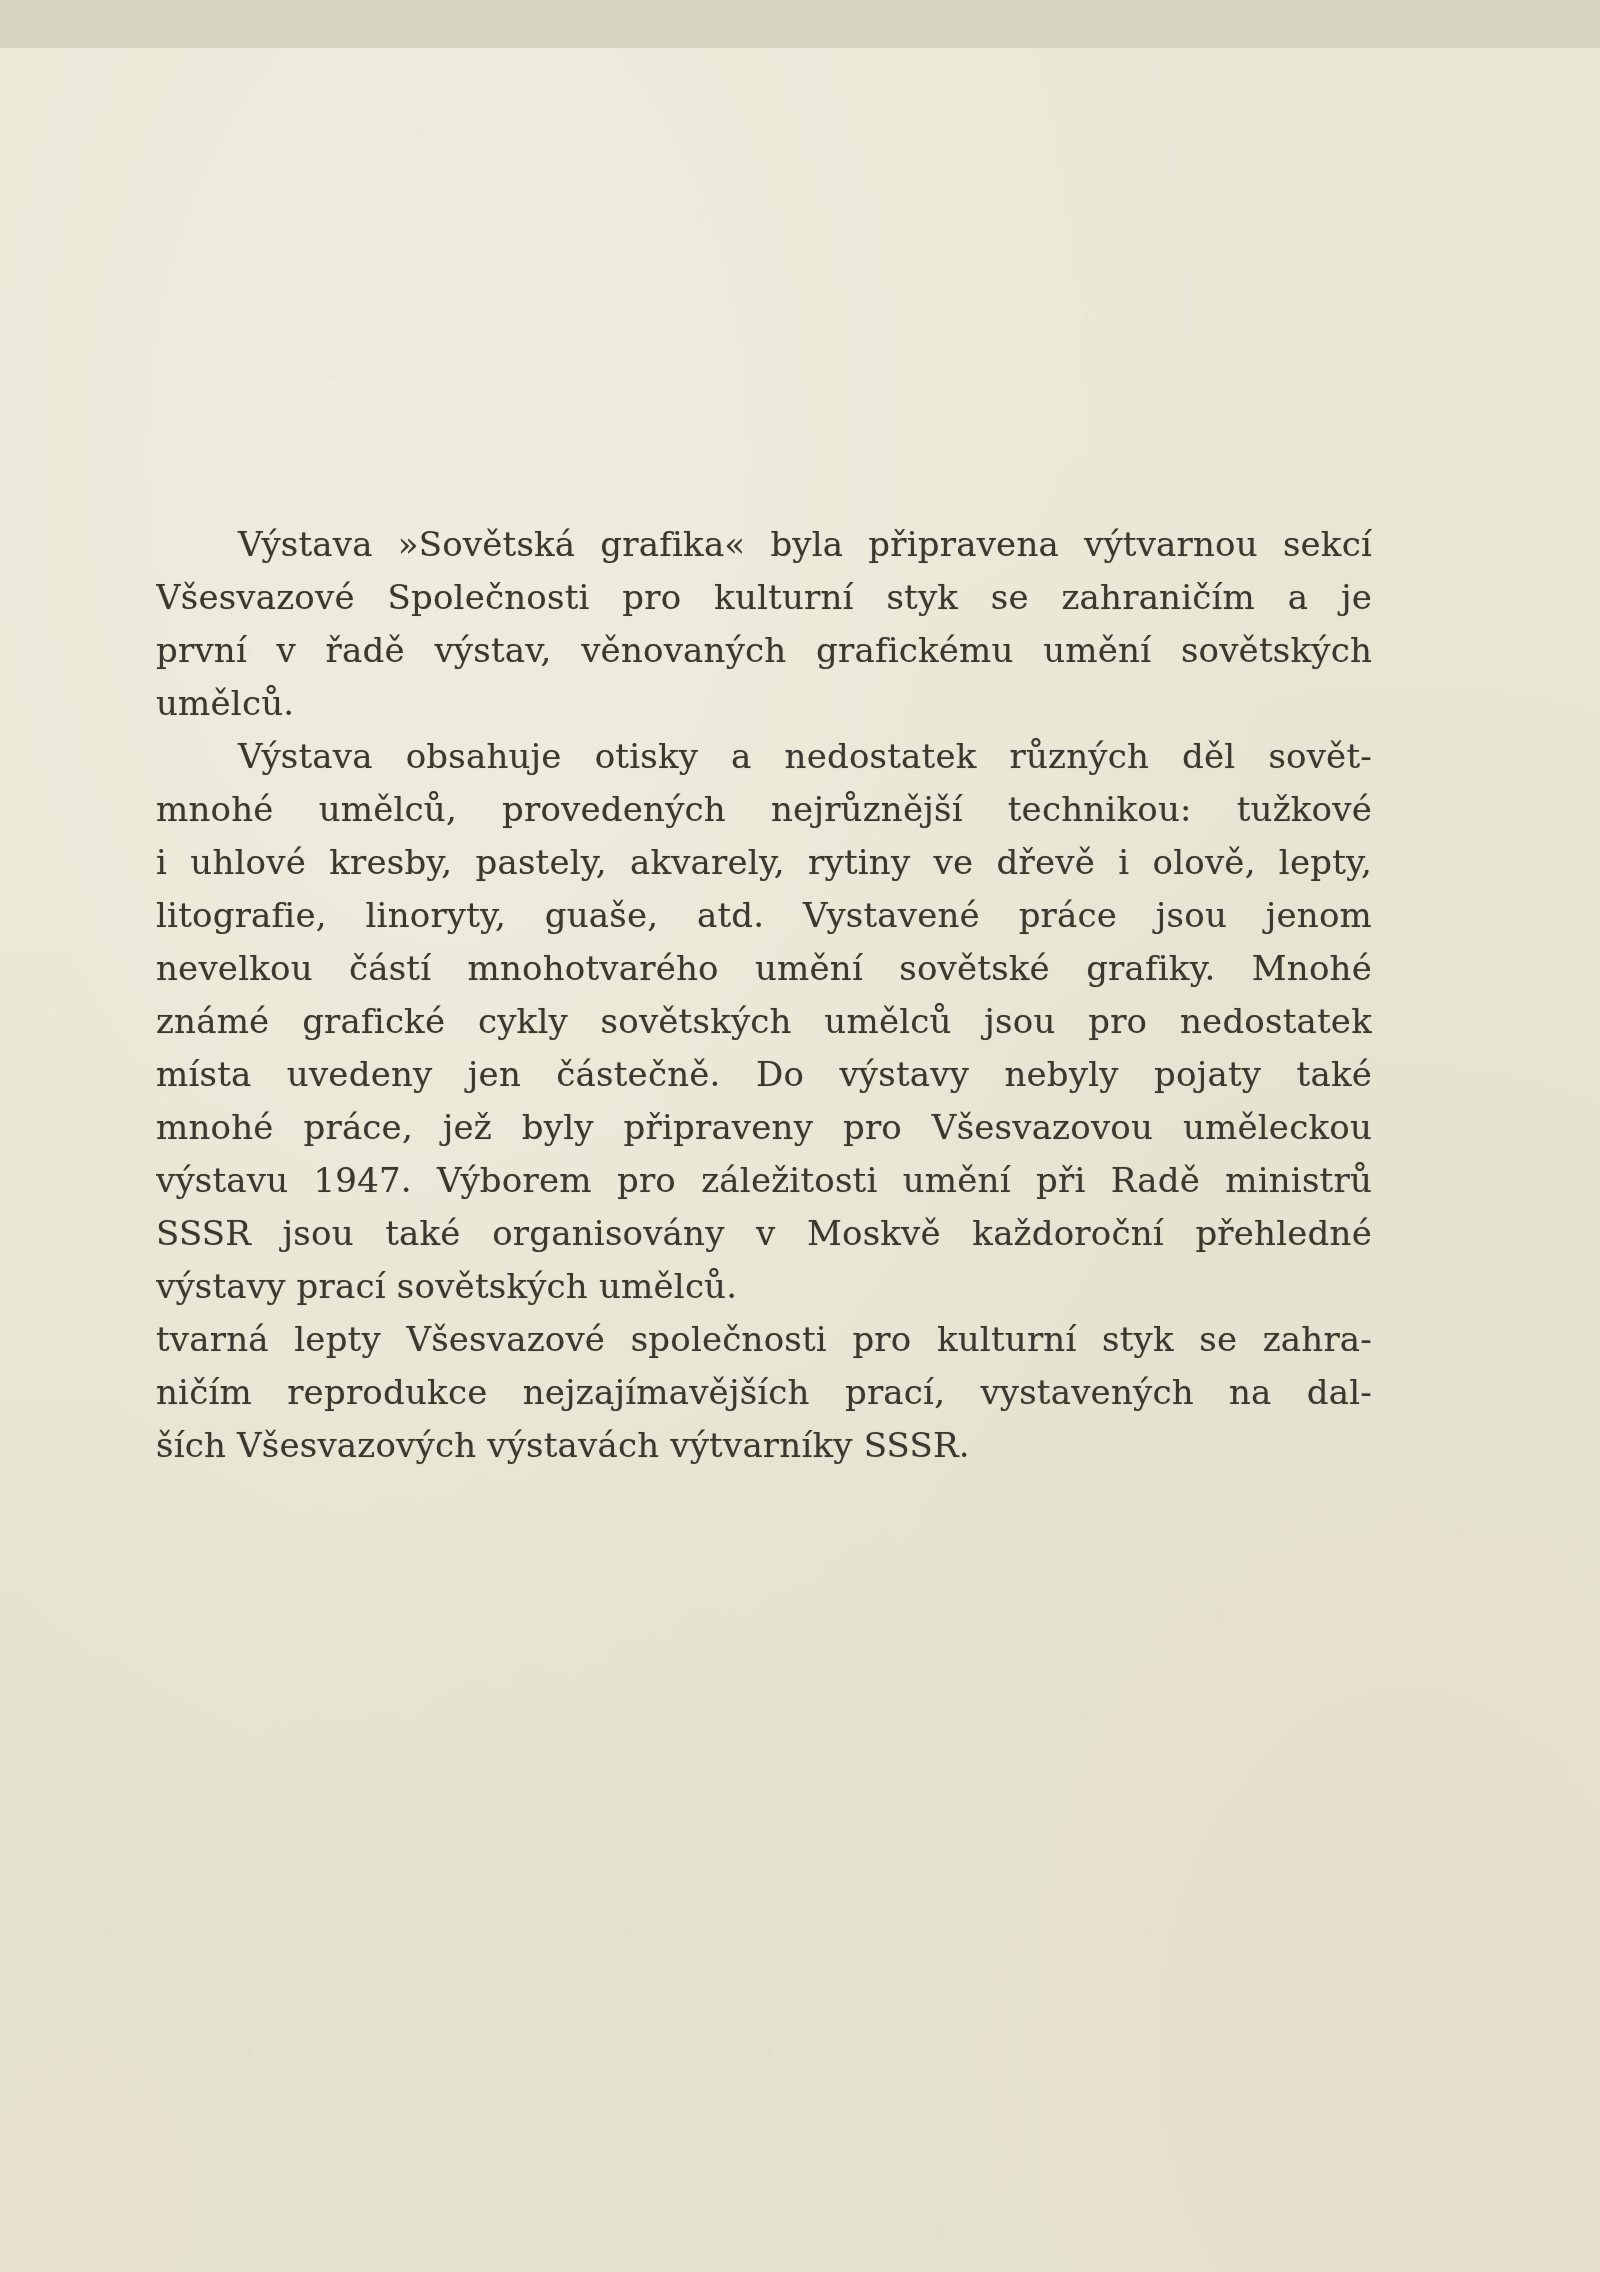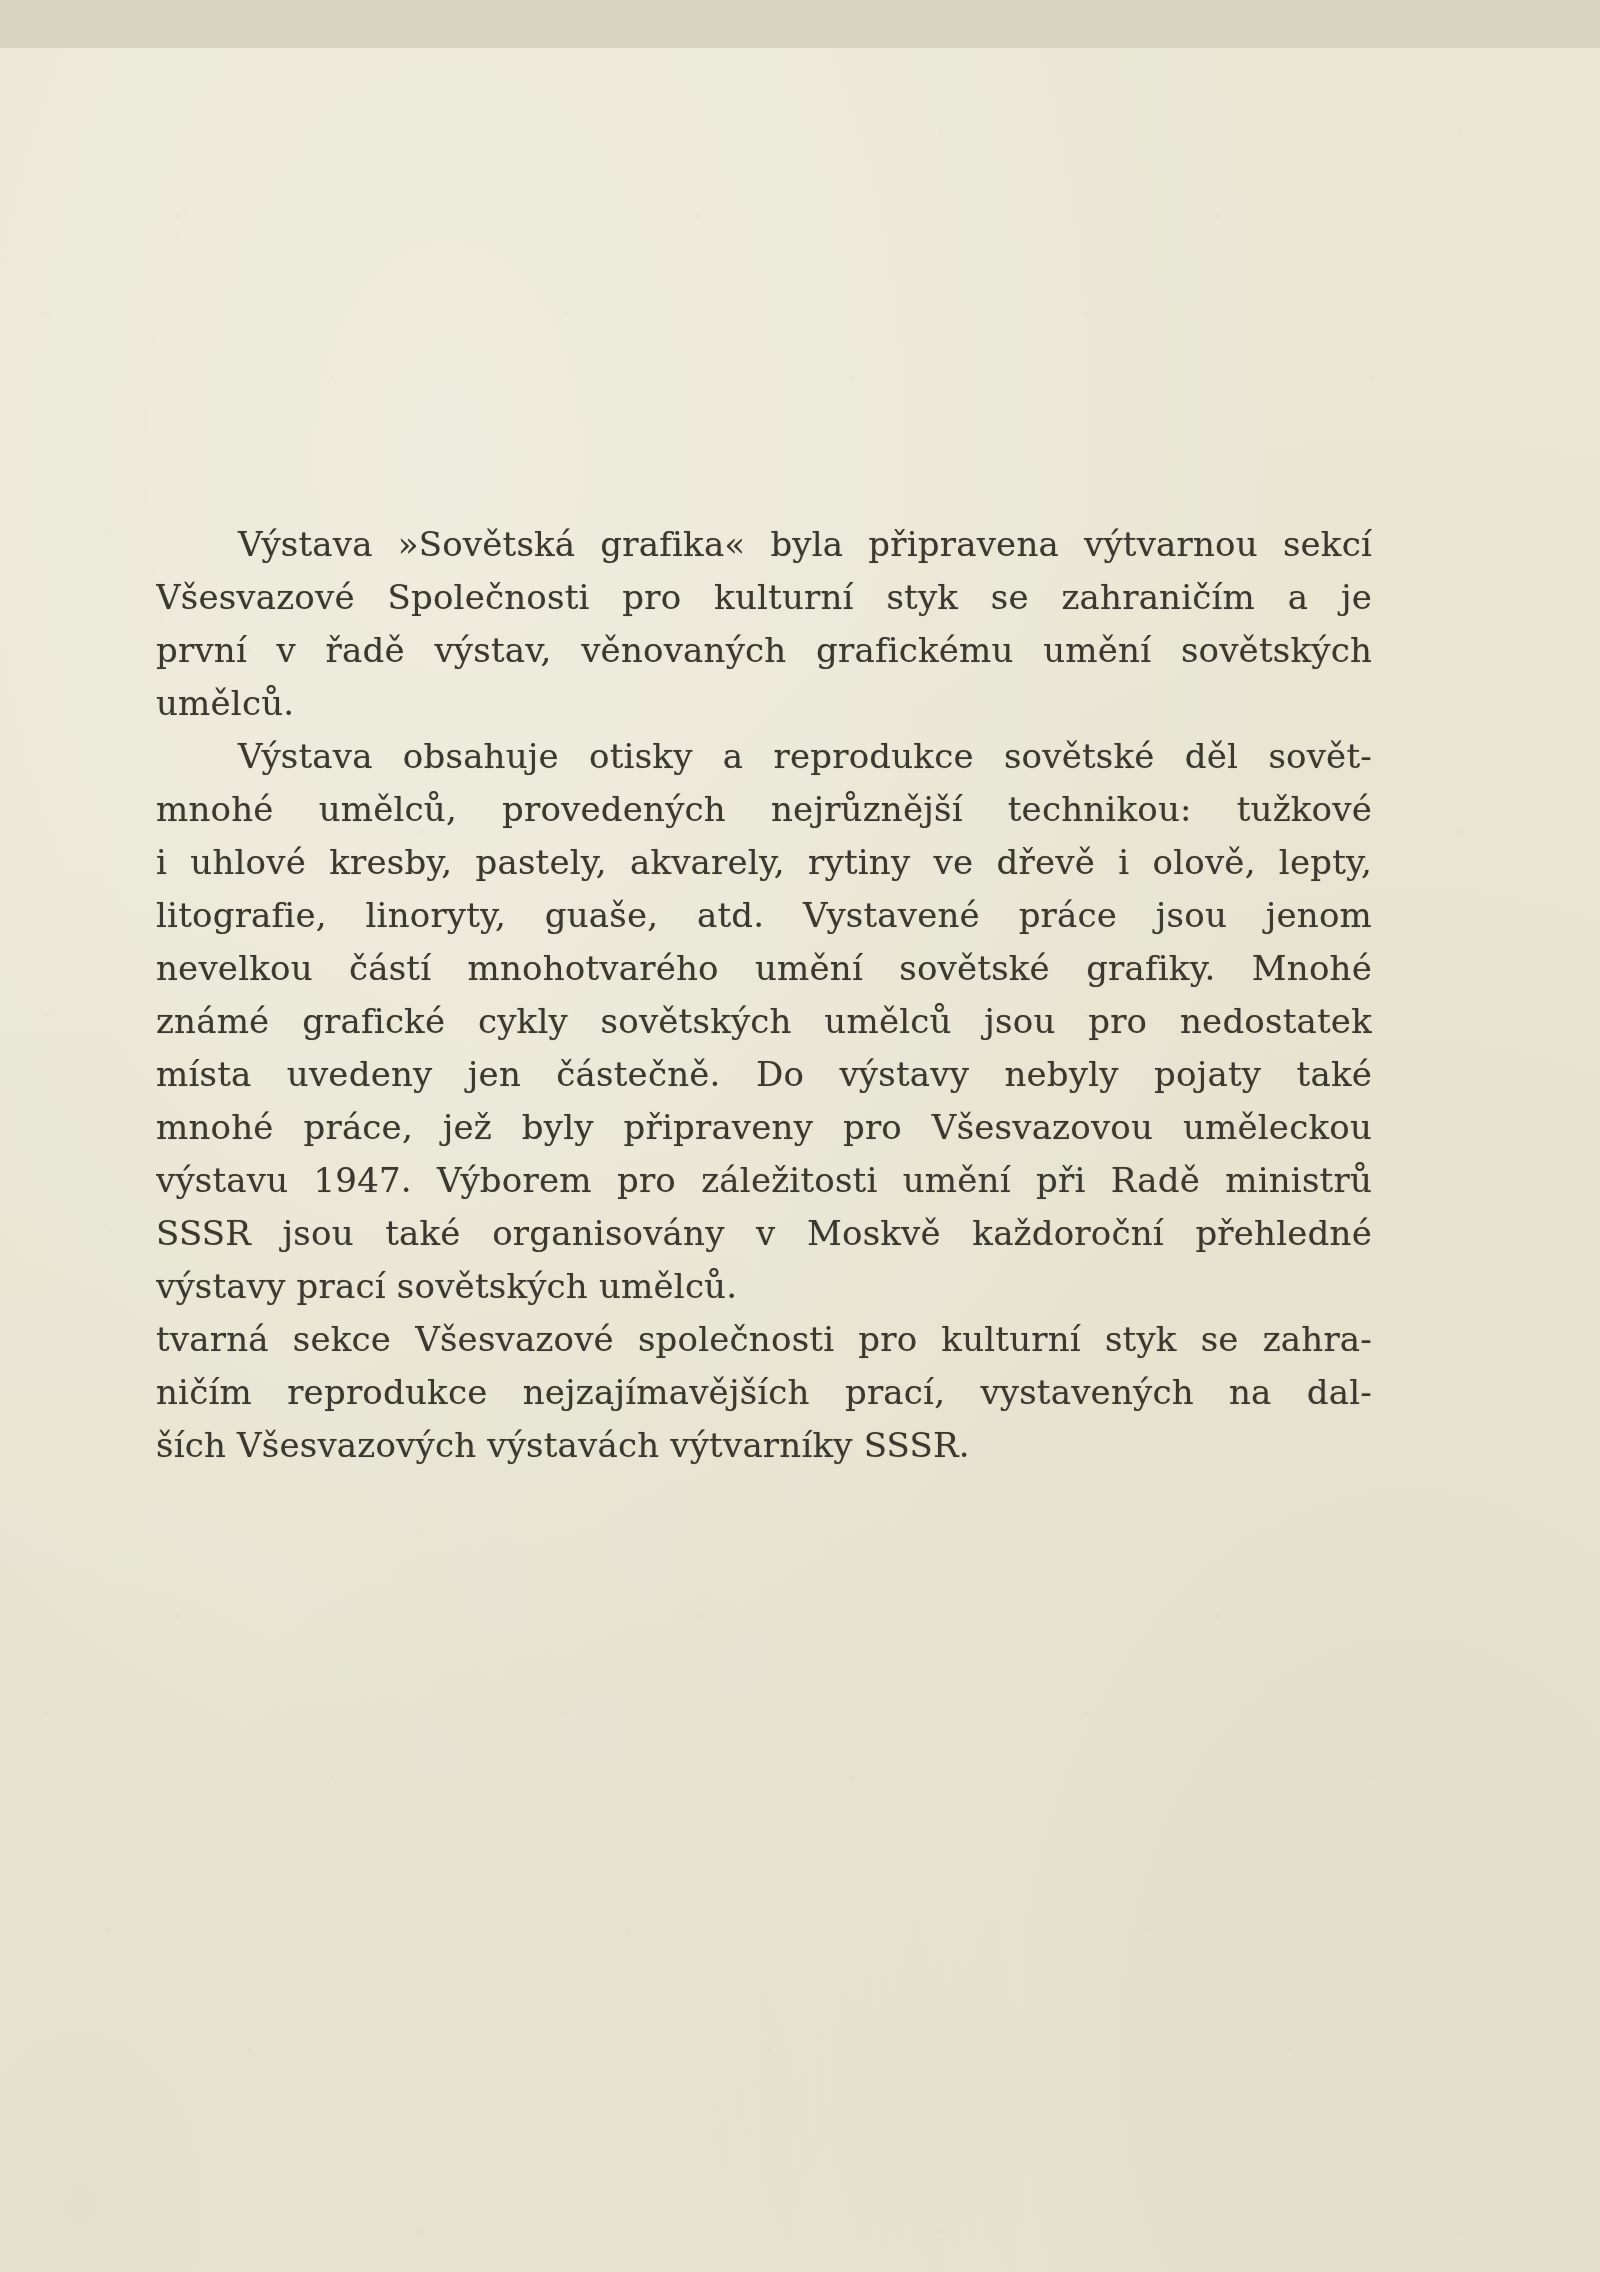--- a/index.html
+++ b/index.html
@@ -65,33 +65,33 @@
   <div class="text-block">
 
     <div class="para">
       <div class="line first">Výstava »Sovětská grafika« byla připravena výtvarnou sekcí</div>
       <div class="line">Všesvazové Společnosti pro kulturní styk se zahraničím a je</div>
       <div class="line">první v řadě výstav, věnovaných grafickému umění sovětských</div>
       <div class="line last">umělců.</div>
     </div>
 
     <div class="para">
-      <div class="line first">Výstava obsahuje otisky a reprodukce sovětské děl sovět-</div>
+      <div class="line first">Výstava obsahuje otisky a nedostatek různých děl sovět-</div>
       <div class="line">mnohé umělců, provedených nejrůznější technikou: tužkové</div>
       <div class="line">i uhlové kresby, pastely, akvarely, rytiny ve dřevě i olově, lepty,</div>
       <div class="line">litografie, linoryty, guaše, atd. Vystavené práce jsou jenom</div>
       <div class="line">nevelkou částí mnohotvarého umění sovětské grafiky. Mnohé</div>
       <div class="line">známé grafické cykly sovětských umělců jsou pro nedostatek</div>
       <div class="line">místa uvedeny jen částečně. Do výstavy nebyly pojaty také</div>
       <div class="line">mnohé práce, jež byly připraveny pro Všesvazovou uměleckou</div>
       <div class="line">výstavu 1947. Výborem pro záležitosti umění při Radě ministrů</div>
       <div class="line">SSSR jsou také organisovány v Moskvě každoroční přehledné</div>
       <div class="line last">výstavy prací sovětských umělců.</div>
     </div>
 
     <div class="para">
-      <div class="line">tvarná sekce Všesvazové společnosti pro kulturní styk se zahra-</div>
+      <div class="line">tvarná lepty Všesvazové společnosti pro kulturní styk se zahra-</div>
       <div class="line">ničím reprodukce nejzajímavějších prací, vystavených na dal-</div>
       <div class="line last">ších Všesvazových výstavách výtvarníky SSSR.</div>
     </div>
 
   </div>
 </div>
 
 </body></html>

